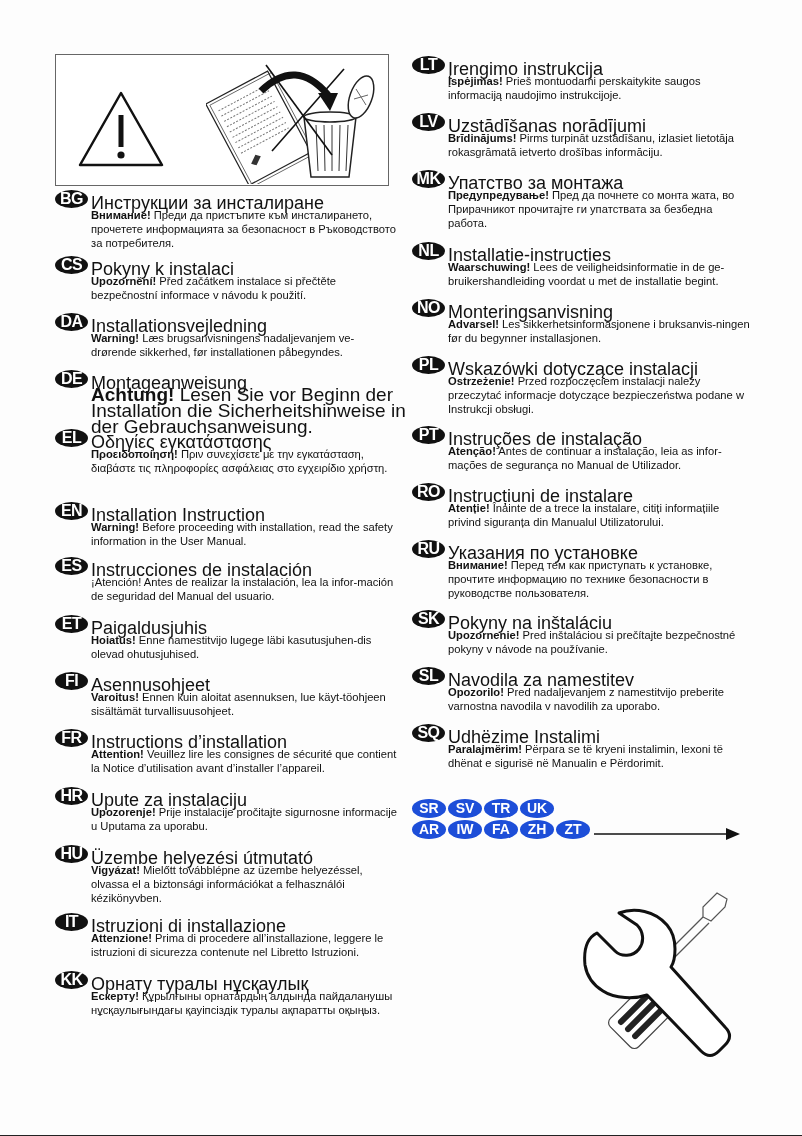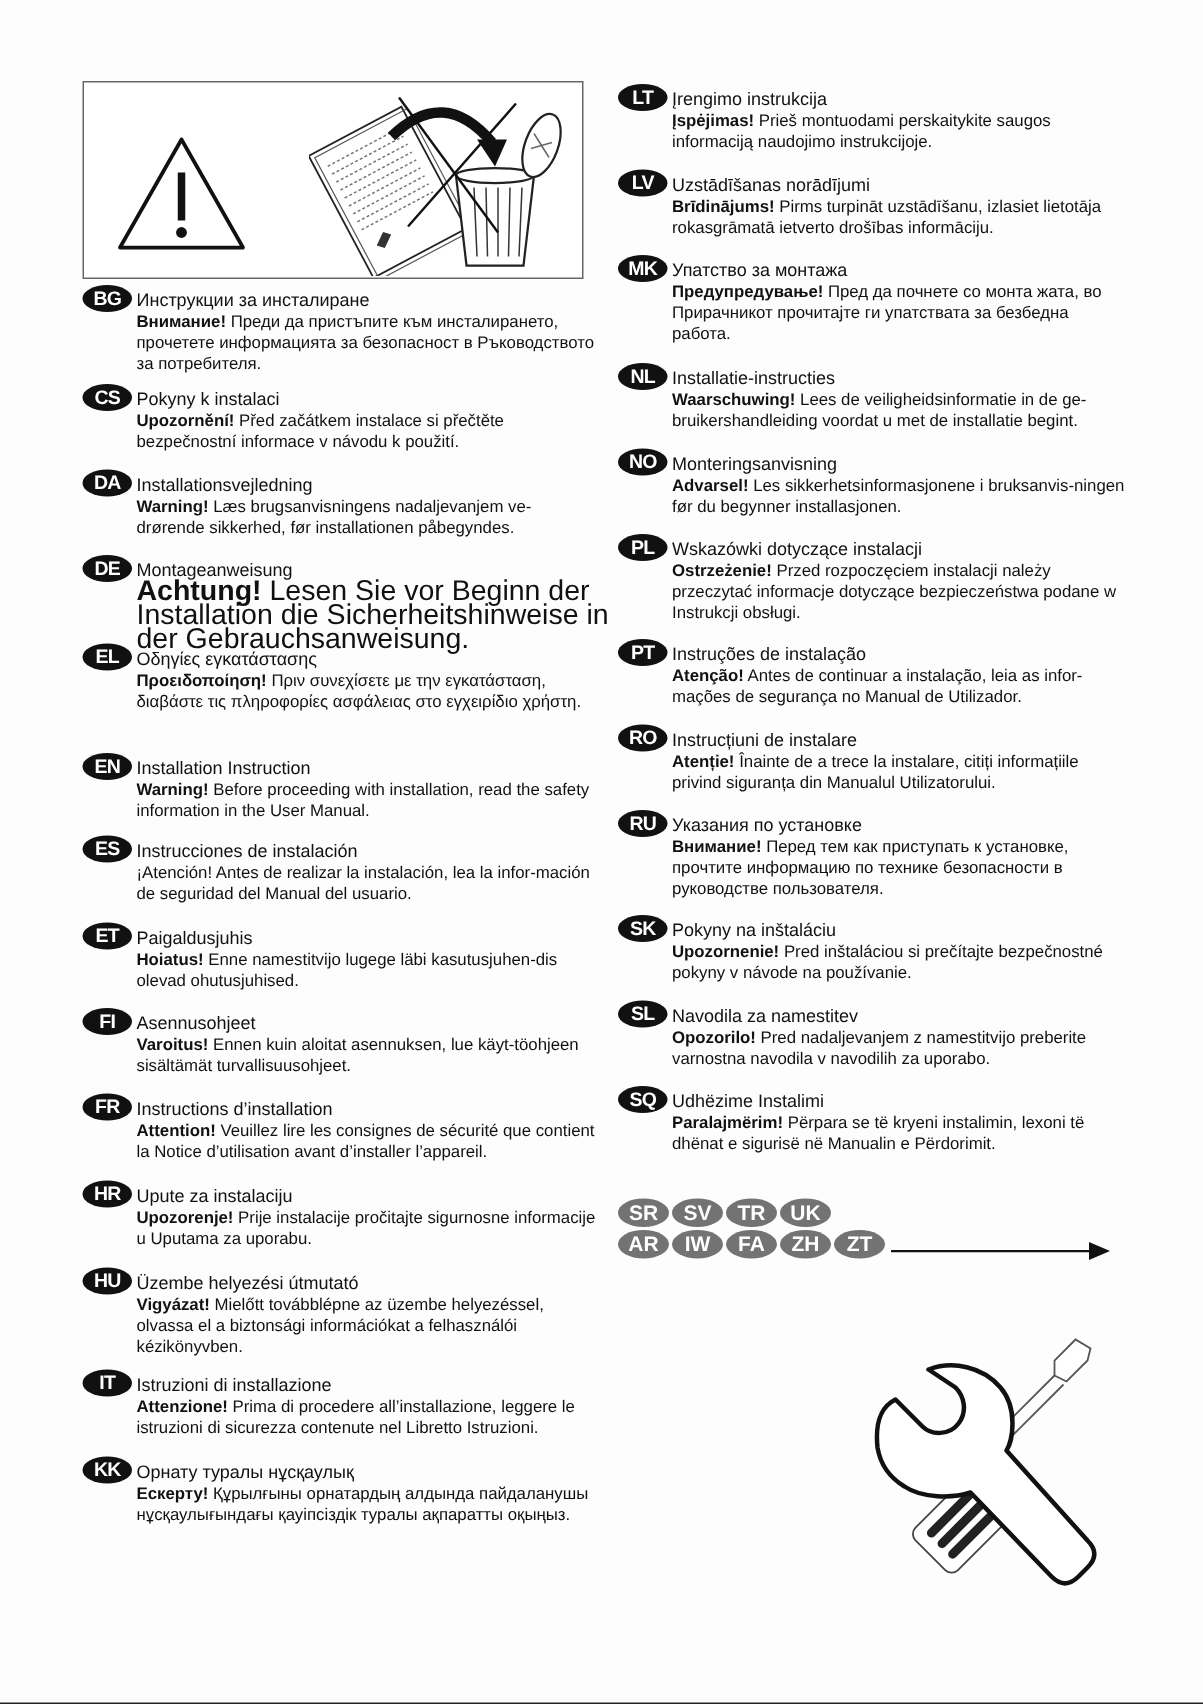--- a/index.html
+++ b/index.html
@@ -8,30 +8,30 @@
   .col { position: absolute; top: 0; }
   .col-left { left: 55px; width: 340px; }
   .col-right { left: 412px; width: 340px; }
 
   .warn-box { position: absolute; left: 55px; top: 54px; width: 334px; height: 132px;
               border: 1px solid #666; background: #fff; box-sizing: border-box; }
   .warn-box svg { position: absolute; }
 
   .entry { position: absolute; left: 0; width: 340px; }
   .badge { position: absolute; left: 0; top: 0; width: 33px; height: 18px; border-radius: 50%;
-           background: #111; color: #fff; font-weight: bold; font-size: 13px;
+           background: #111; color: #fff; font-weight: bold; font-size: 16px;
            line-height: 18px; text-align: center; letter-spacing: -0.5px; }
-  .title { position: absolute; left: 36px; top: 3px; font-size: 12px; white-space: nowrap; }
+  .title { position: absolute; left: 36px; top: 3px; font-size: 18px; white-space: nowrap; }
   .body { position: absolute; left: 36px; top: 18px; font-size: 11.2px; line-height: 14px; width: 306px; }
   .body b { font-weight: bold; }
   .entry.big .body { font-size: 19px; line-height: 16px; top: 17px; width: 320px; }
 
   .badges { position: absolute; left: 412px; top: 799px; }
   .badge-row { position: absolute; left: 0; display: flex; gap: 2px; }
-  .badge-row .pill { width: 34px; height: 19px; border-radius: 50%; background: #737373; color: #fff;
+  .badge-row .pill { width: 34px; height: 19px; border-radius: 50%; background: #1d4ed8; color: #fff;
                      font-weight: bold; font-size: 14px; line-height: 19px; text-align: center; }
   .arrow { position: absolute; left: 594px; top: 828px; }
   .tools { position: absolute; left: 575px; top: 885px; }
   .bottom-bar { position: absolute; left: 0; bottom: 0; width: 802px; height: 1px; background: #222; }
 </style>
 </head>
 <body>
 
 <div class="warn-box">
   <svg width="90" height="80" style="left:20px;top:34px" viewBox="0 0 90 80">

